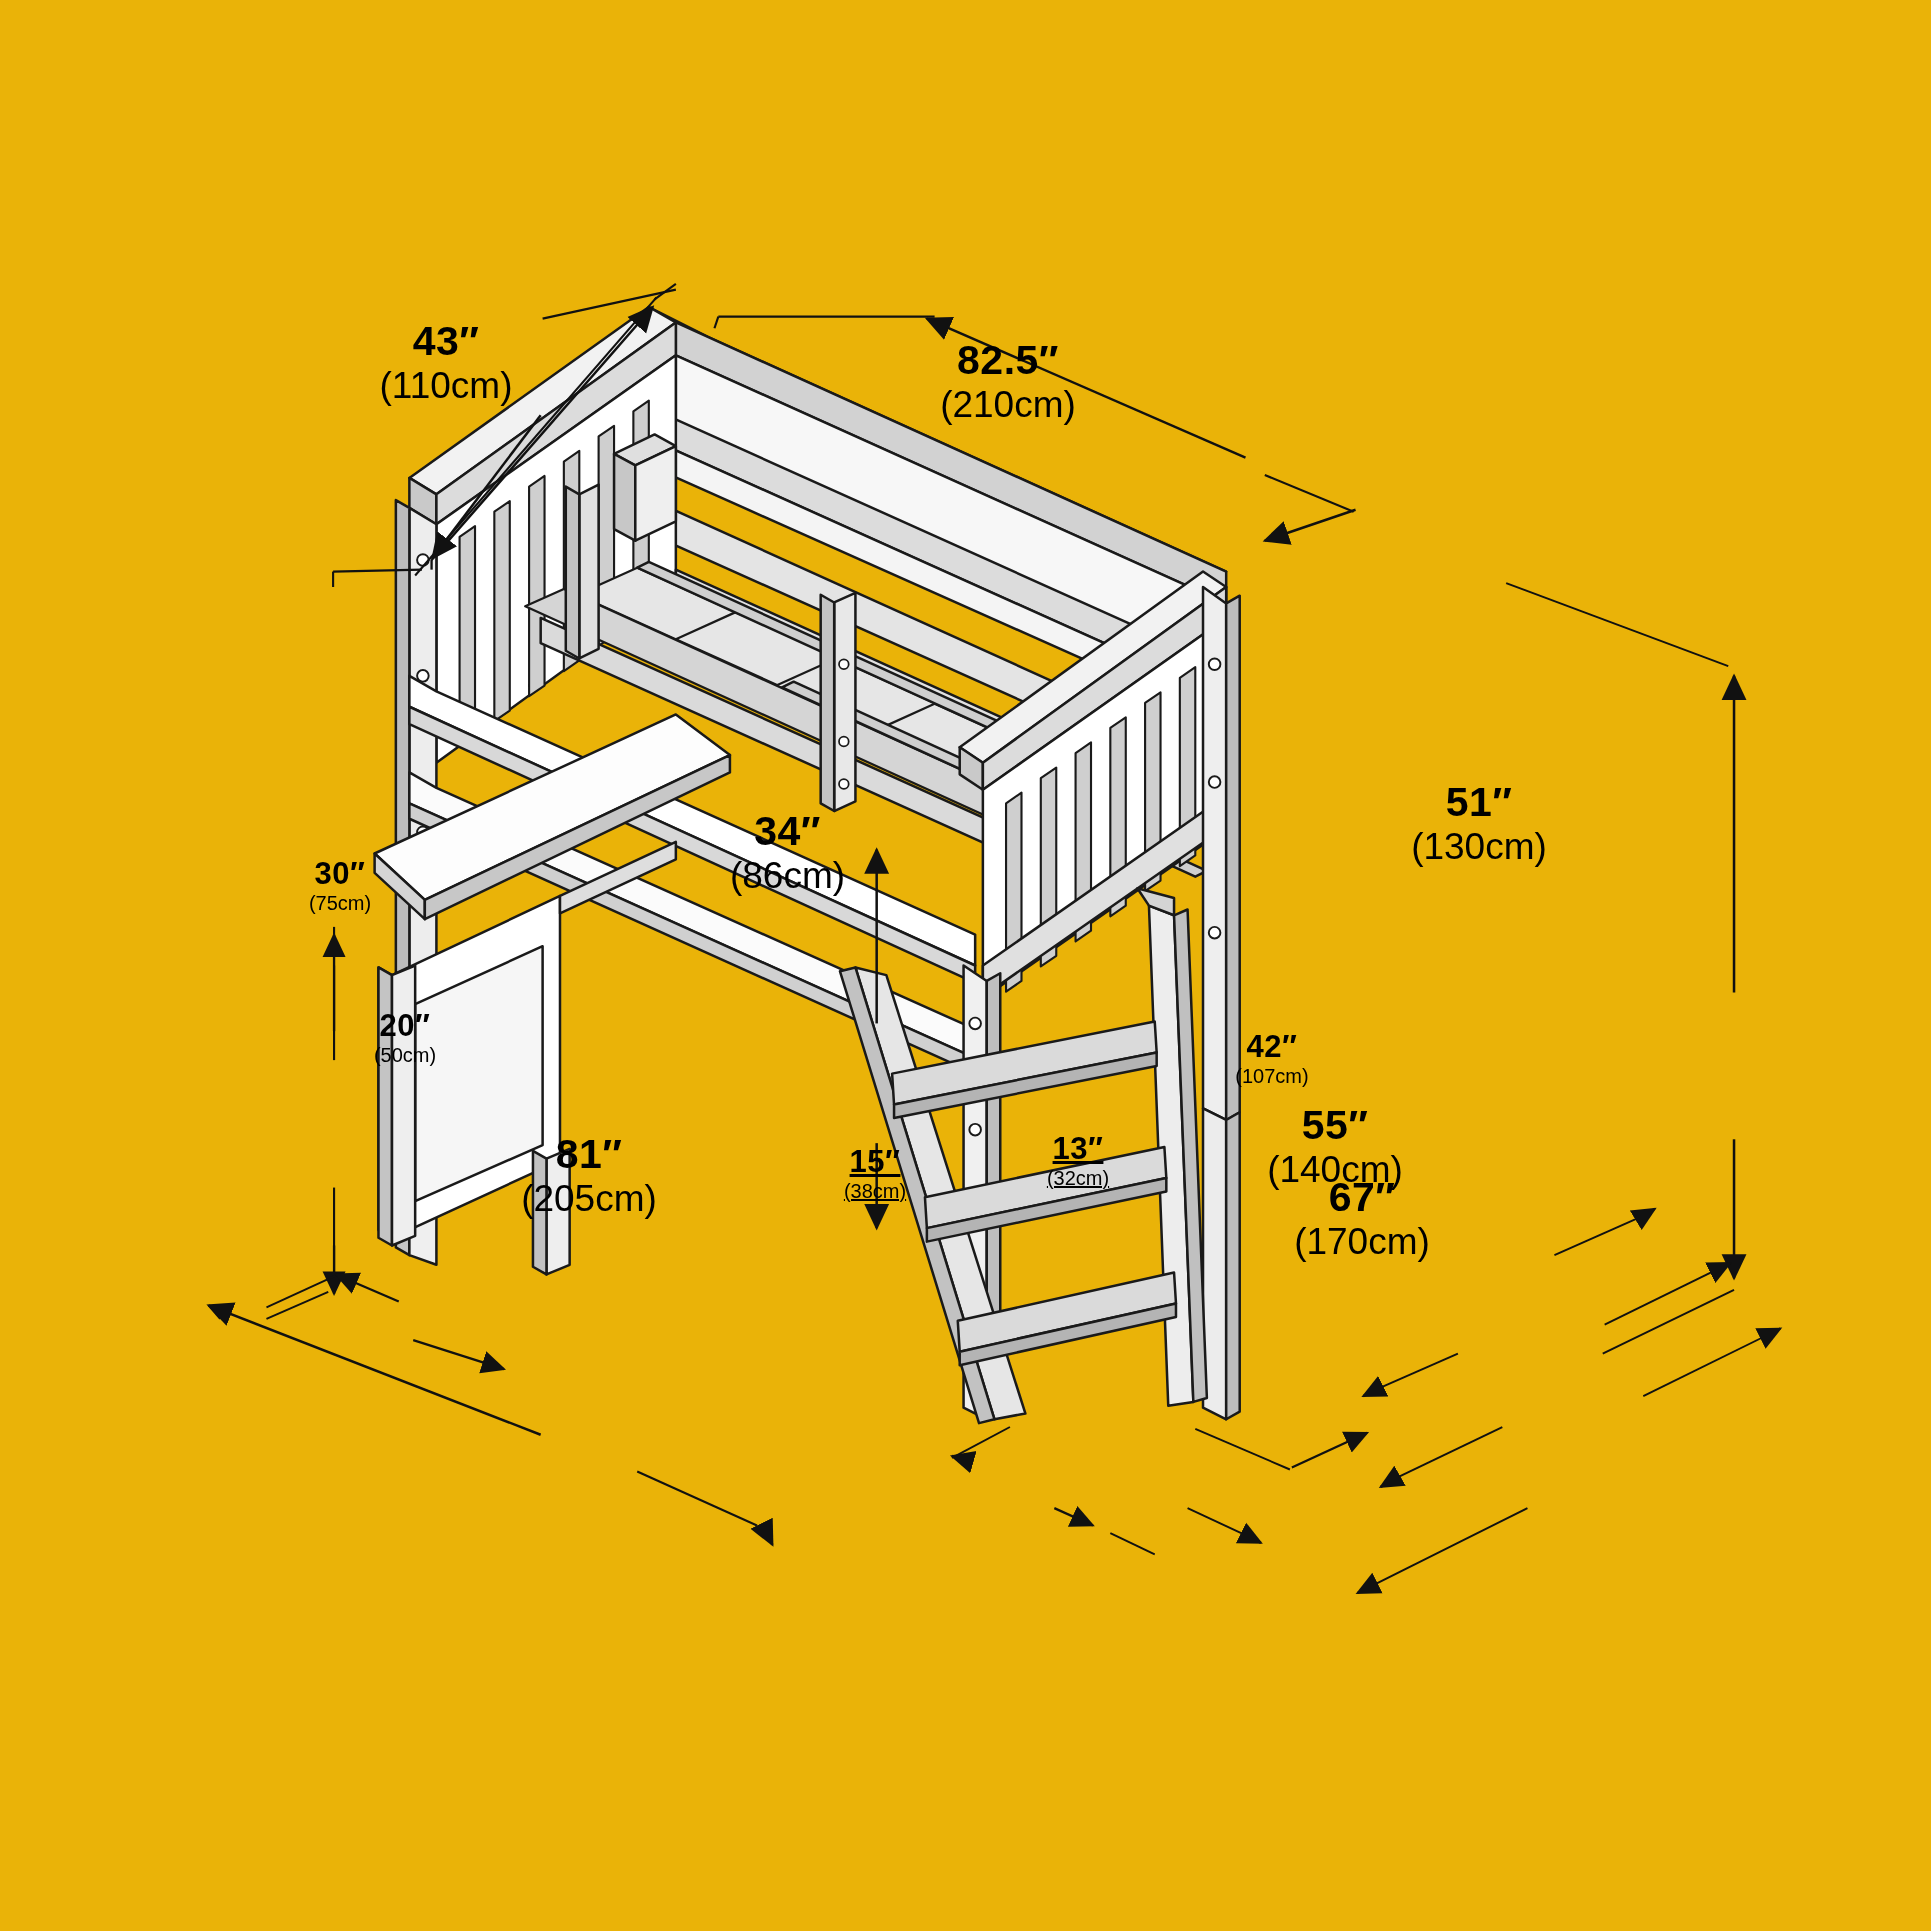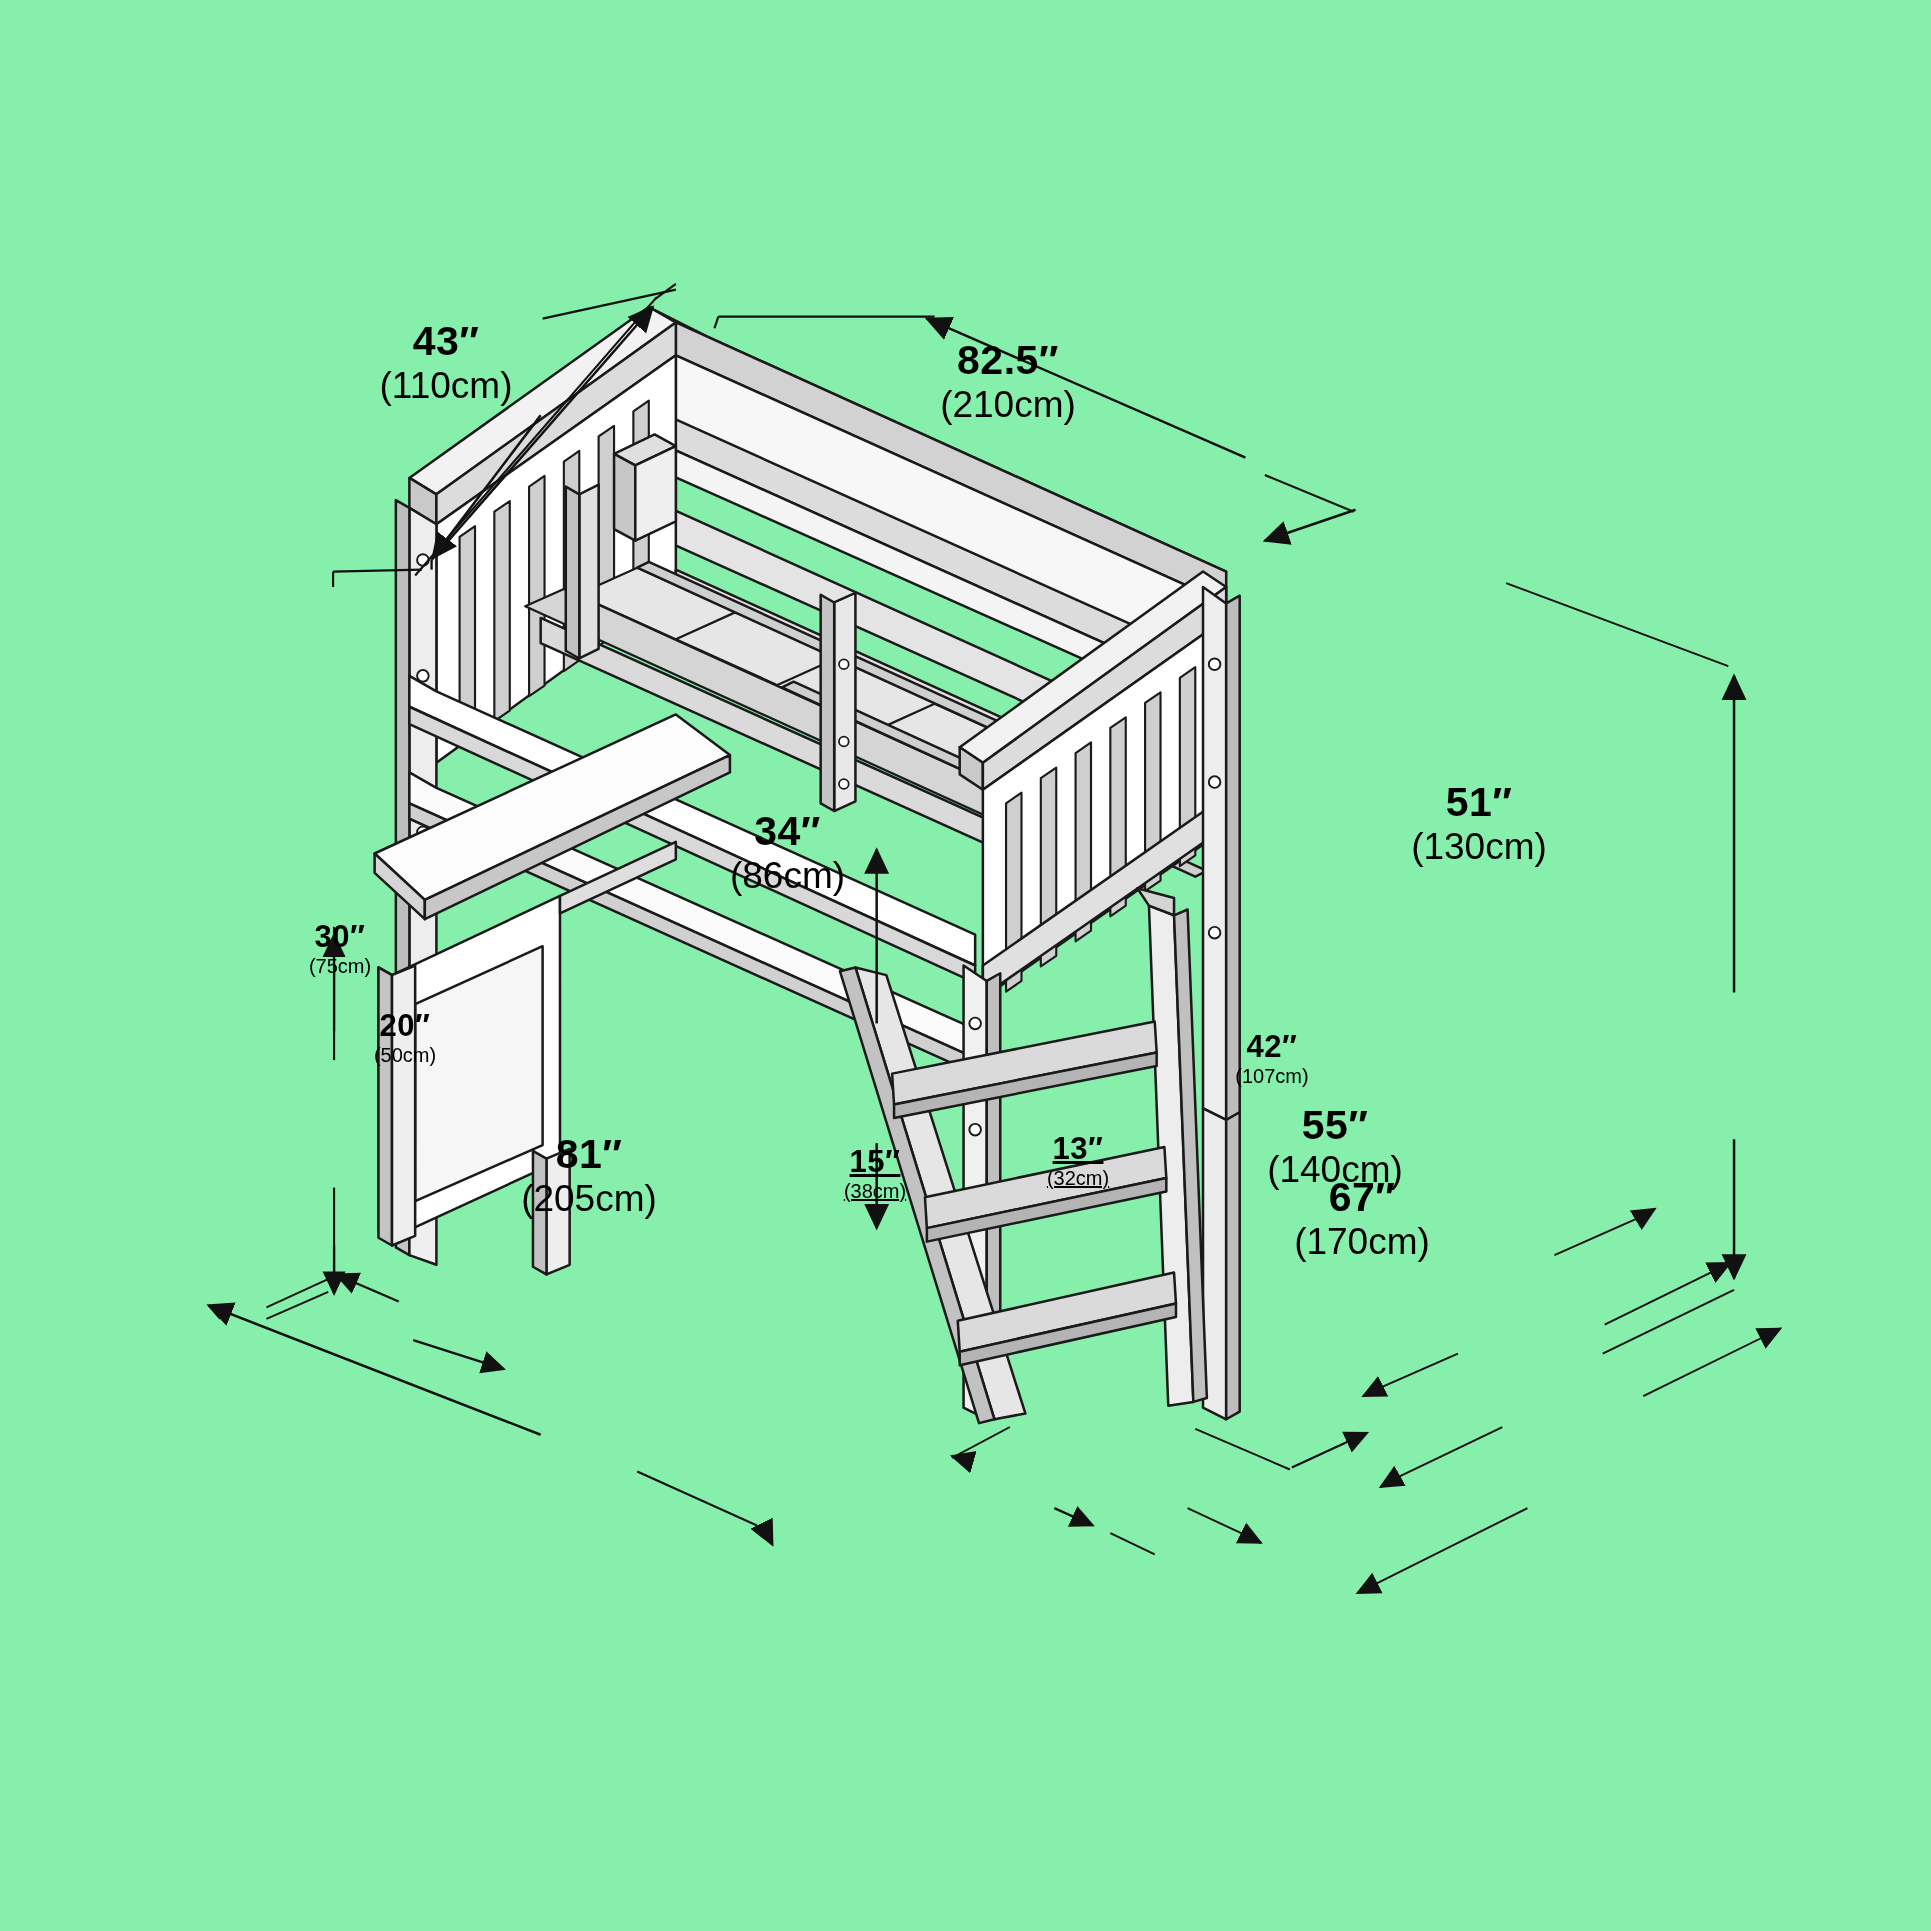--- a/index.html
+++ b/index.html
@@ -7,21 +7,21 @@
     padding: 0;
     background: #ffffff;
   }
   body {
     font-family: "Liberation Sans", sans-serif;
   }
   #diagram-root {
     position: relative;
     width: 1931px;
     height: 1931px;
-    background: #86efac;
+    background: #eab308;
     overflow: hidden;
   }
   #drawing-svg {
     position: absolute;
     left: 0;
     top: 0;
     width: 1931px;
     height: 1931px;
   }
   .dim-label {
@@ -357,21 +357,21 @@
   <div class="dim-label" style="left:1363px; top:780px; width:232px; transform:translateX(0);">
     <span class="imp">51″</span>
     <span class="met">(130cm)</span>
   </div>
 
   <div class="dim-label" style="left:691px; top:809px; width:193px; transform:translateX(0);">
     <span class="imp">34″</span>
     <span class="met">(86cm)</span>
   </div>
 
-  <div class="dim-label small" style="left:263px; top:920px; width:154px; transform:translateX(0);">
+  <div class="dim-label small" style="left:263px; top:857px; width:154px; transform:translateX(0);">
     <span class="imp">30″</span>
     <span class="met">(75cm)</span>
   </div>
 
   <div class="dim-label small" style="left:328px; top:1009px; width:154px; transform:translateX(0);">
     <span class="imp">20″</span>
     <span class="met">(50cm)</span>
   </div>
 
   <div class="dim-label" style="left:473px; top:1132px; width:232px; transform:translateX(0);">

